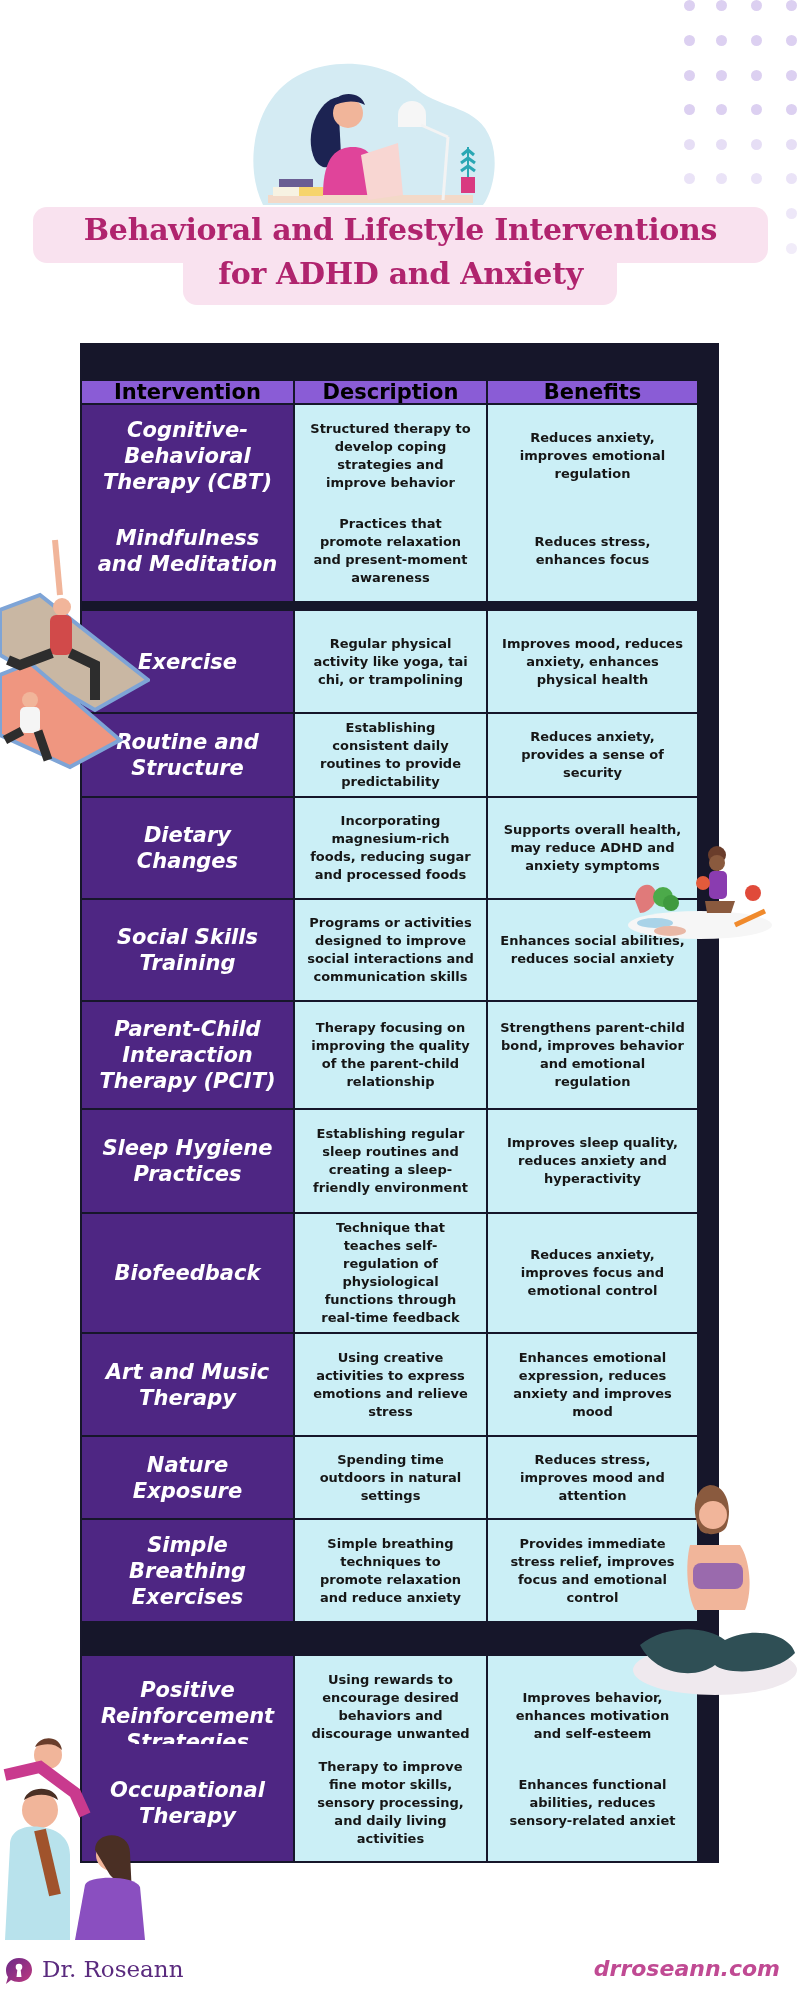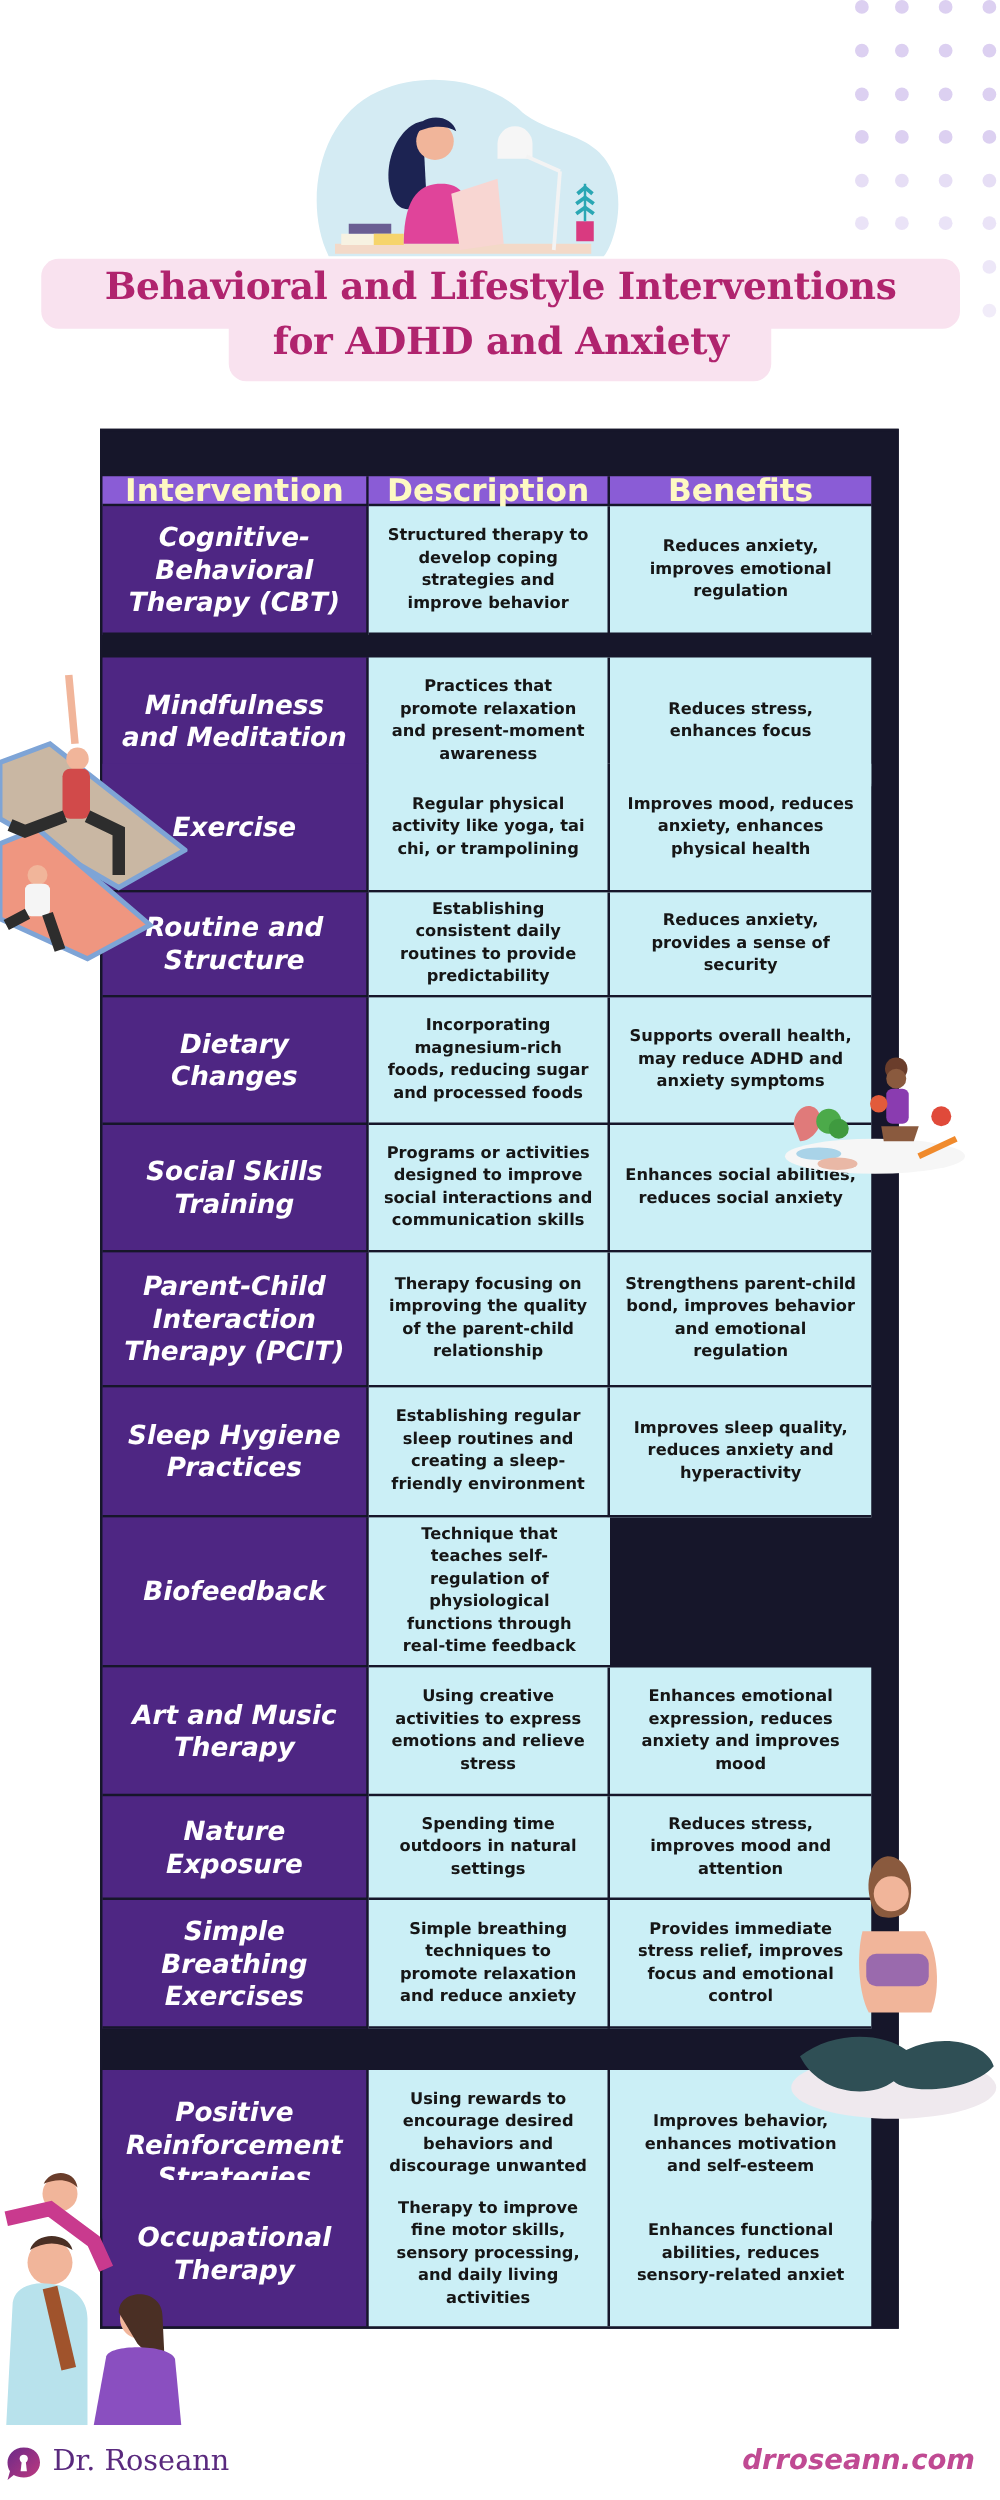--- a/index.html
+++ b/index.html
@@ -22,21 +22,21 @@
   .table { position: absolute; left: 80px; top: 343px; width: 639px; height: 1520px;
     border: 2px solid #16162a; background: #16162a; }
   .row { position: absolute; left: 0; width: 635px; display: flex; }
   .cell { border-right: 2px solid #16162a; border-bottom: 2px solid #16162a;
     display: flex; align-items: center; justify-content: center; text-align: center;
     padding: 4px 12px; }
   .cell:last-child { border-right: none; }
   .c1 { width: 213px; }
   .c2 { width: 193px; }
   .c3 { width: 209px; }
-  .hdr .cell { background: #8a5cd6; color: #fef9c3; font-weight: bold; font-size: 25px; margin-top: 36px; }
+  .hdr .cell { background: #8a5cd6; color: #000000; font-weight: bold; font-size: 21px; margin-top: 36px; }
   .body-row .c1 { background: #4e2683; color: #ffffff; font-weight: bold; font-style: italic;
     font-size: 21px; line-height: 26px; padding: 4px 10px; }
   .body-row .c2, .body-row .c3 { background: #cbeff6; color: #161616; font-weight: bold;
     font-size: 13px; line-height: 18px; }
   .row.last .cell { border-bottom: none; }
 
   .illus { position: absolute; pointer-events: none; }
 
   .footer-logo { position: absolute; left: 4px; top: 1956px; width: 30px; height: 30px; }
   .footer-brand { position: absolute; left: 42px; top: 1950px;
@@ -109,21 +109,21 @@
     <div class="cell c1">Intervention</div>
     <div class="cell c2">Description</div>
     <div class="cell c3">Benefits</div>
   </div>
 
   <div class="row body-row" style="top:60px;height:103px">
     <div class="cell c1">Cognitive-Behavioral Therapy (CBT)</div>
     <div class="cell c2">Structured therapy to develop coping strategies and improve behavior</div>
     <div class="cell c3">Reduces anxiety, improves emotional regulation</div>
   </div>
-  <div class="row body-row" style="top:181px;height:103px">
+  <div class="row body-row" style="top:155px;height:103px">
     <div class="cell c1">Mindfulness and Meditation</div>
     <div class="cell c2">Practices that promote relaxation and present-moment awareness</div>
     <div class="cell c3">Reduces stress, enhances focus</div>
   </div>
   <div class="row body-row" style="top:266px;height:103px">
     <div class="cell c1">Exercise</div>
     <div class="cell c2">Regular physical activity like yoga, tai chi, or trampolining</div>
     <div class="cell c3">Improves mood, reduces anxiety, enhances physical health</div>
   </div>
   <div class="row body-row" style="top:369px;height:84px">
@@ -147,20 +147,21 @@
     <div class="cell c3">Strengthens parent-child bond, improves behavior and emotional regulation</div>
   </div>
   <div class="row body-row" style="top:765px;height:104px">
     <div class="cell c1">Sleep Hygiene Practices</div>
     <div class="cell c2">Establishing regular sleep routines and creating a sleep-friendly environment</div>
     <div class="cell c3">Improves sleep quality, reduces anxiety and hyperactivity</div>
   </div>
   <div class="row body-row" style="top:869px;height:120px">
     <div class="cell c1">Biofeedback</div>
     <div class="cell c2">Technique that teaches self-regulation of physiological functions through real-time feedback</div>
+    <div class="cell c3">Reduces anxiety, improves focus and emotional control</div>
   </div>
   <div class="row body-row" style="top:989px;height:103px">
     <div class="cell c1">Art and Music Therapy</div>
     <div class="cell c2">Using creative activities to express emotions and relieve stress</div>
     <div class="cell c3">Enhances emotional expression, reduces anxiety and improves mood</div>
   </div>
   <div class="row body-row" style="top:1092px;height:83px">
     <div class="cell c1">Nature Exposure</div>
     <div class="cell c2">Spending time outdoors in natural settings</div>
     <div class="cell c3">Reduces stress, improves mood and attention</div>

